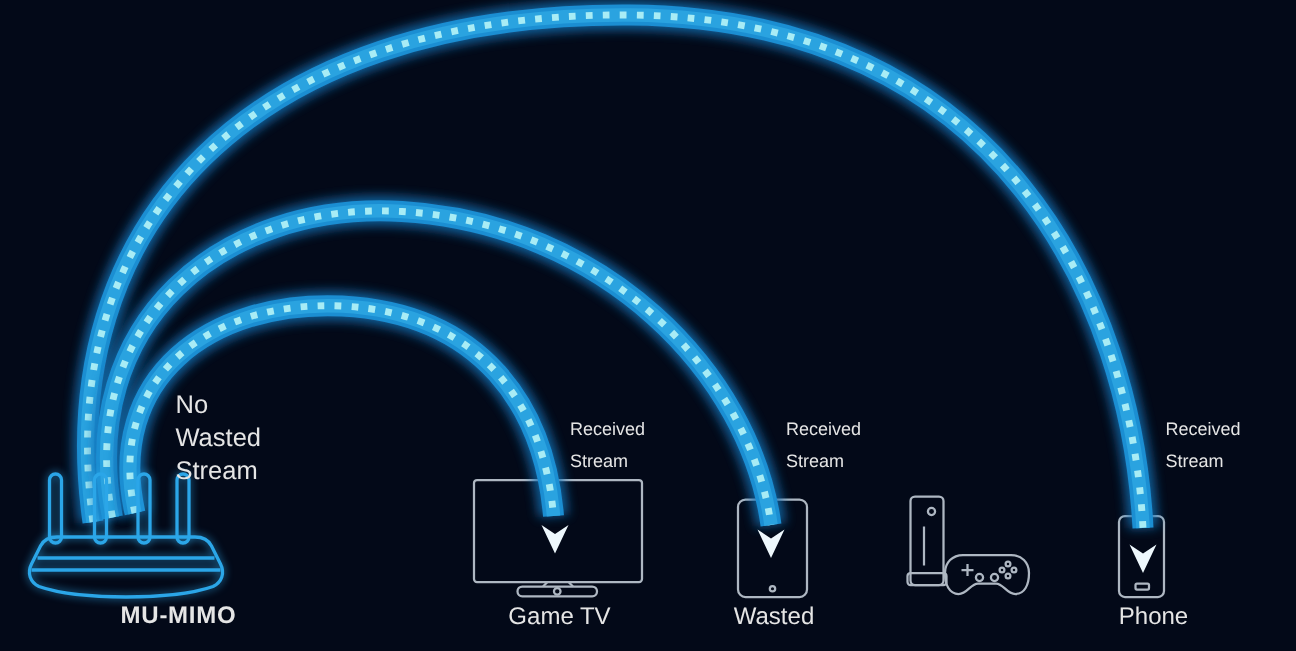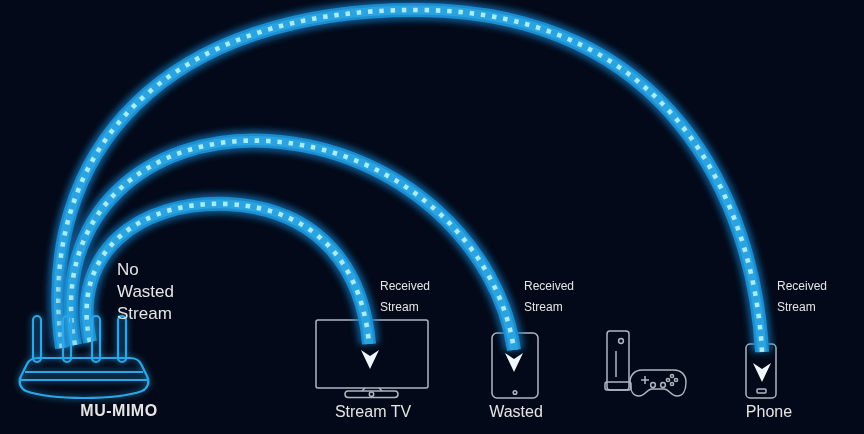--- a/index.html
+++ b/index.html
@@ -113,20 +113,20 @@
 Stream</div>
 
   <div class="lbl note pre" style="left:524px;top:276px;">Received
 Stream</div>
 
   <div class="lbl note pre" style="left:777px;top:276px;">Received
 Stream</div>
 
   <div class="lbl routerlabel" style="left:72px;top:402px;margin-left:47px;">MU-MIMO</div>
 
-  <div class="lbl devlabel" style="left:373px;top:403px;">Stream TV</div>
+  <div class="lbl devlabel" style="left:373px;top:403px;">Game TV</div>
 
   <div class="lbl devlabel" style="left:516px;top:403px;">Wasted</div>
 
 
   <div class="lbl devlabel" style="left:769px;top:403px;text-align:center;">Phone</div>
 
 </div>
 
 </body></html>

